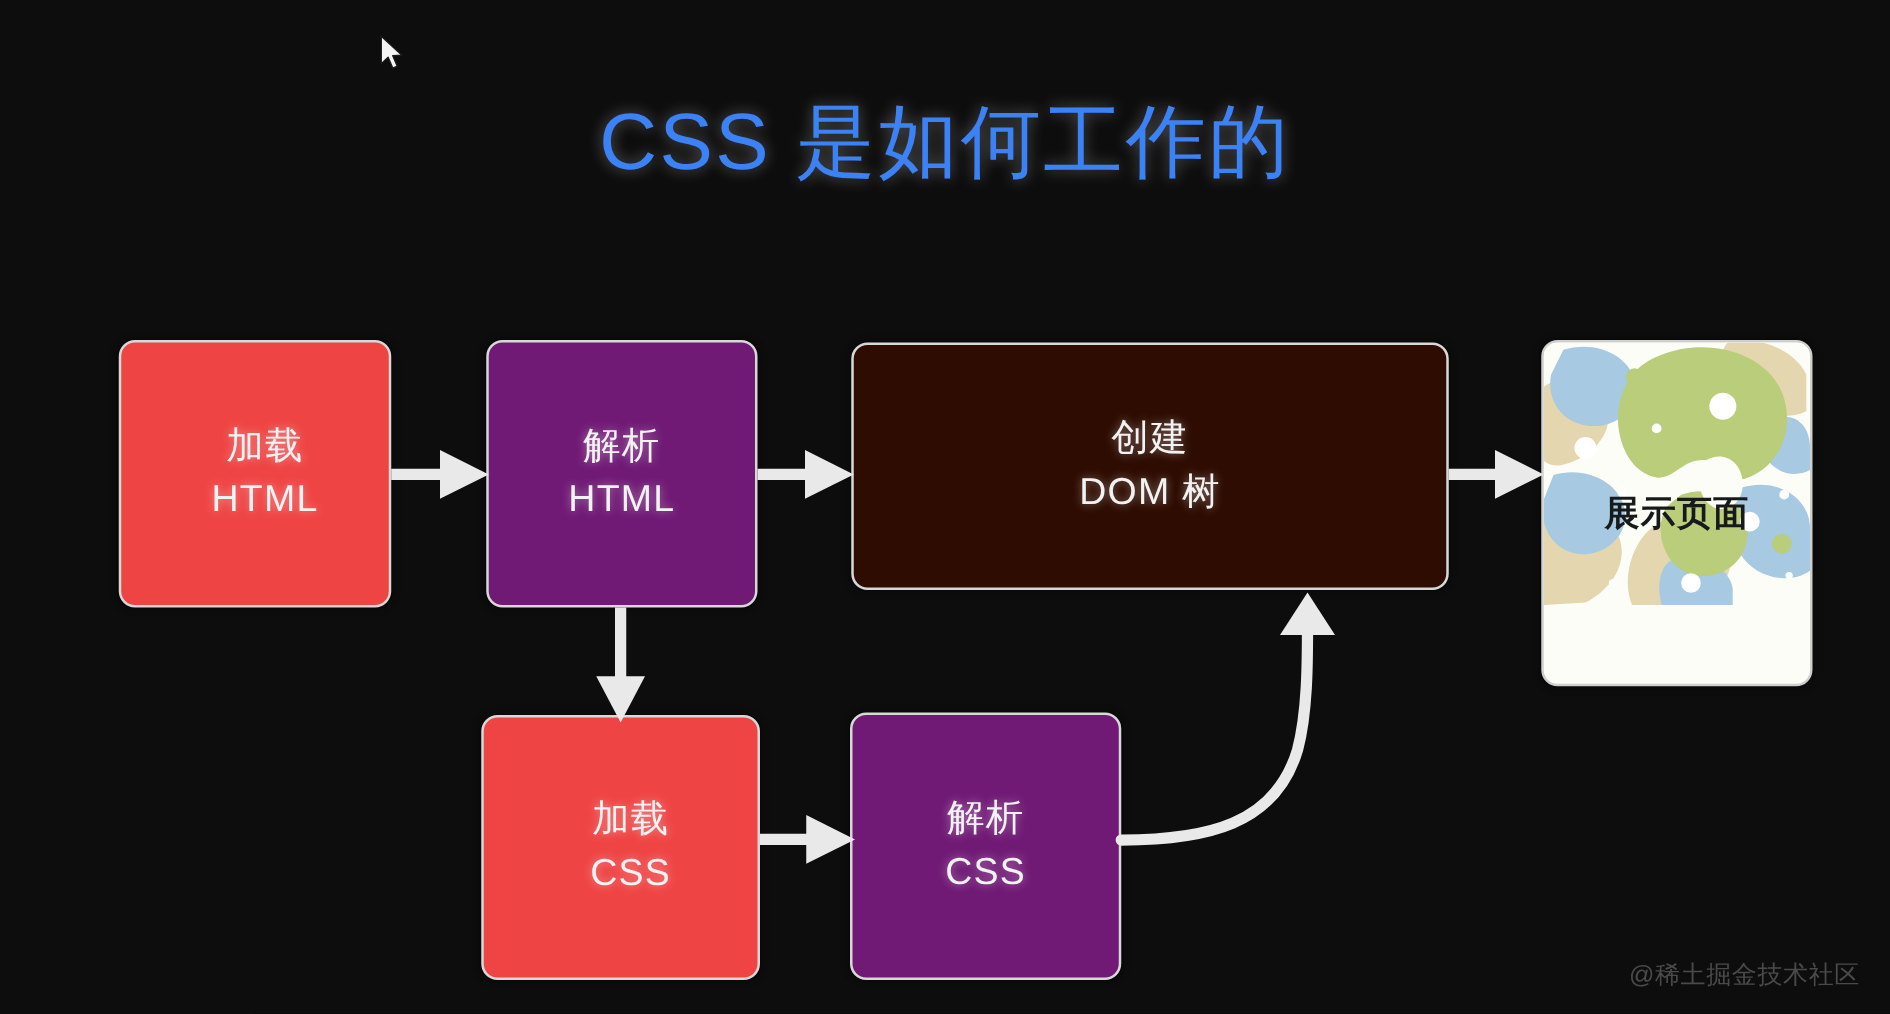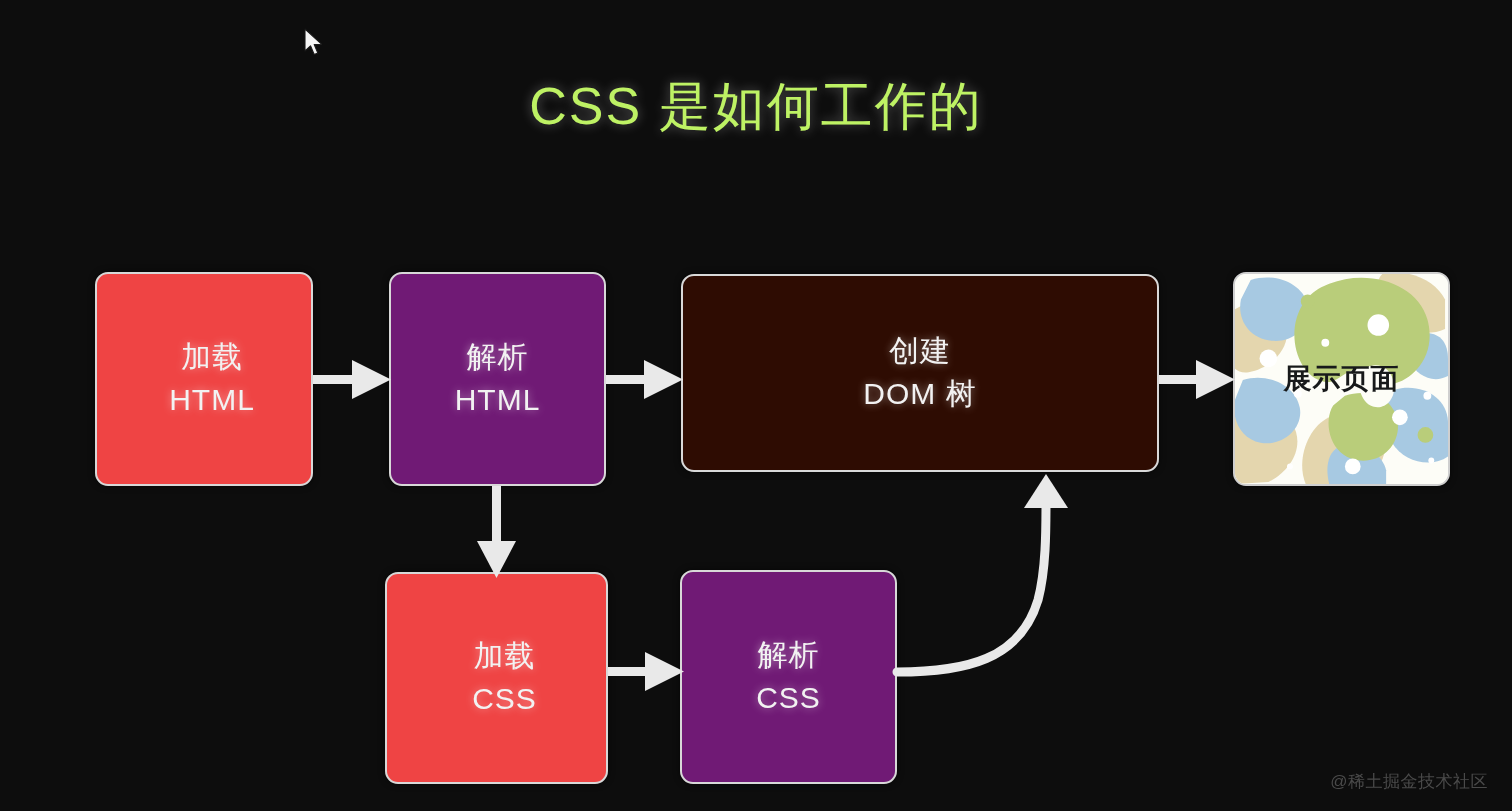--- a/index.html
+++ b/index.html
@@ -16,22 +16,22 @@
     font-family: "Liberation Sans", "DejaVu Sans", sans-serif;
   }
 
   
   #title {
     position: absolute;
     left: 0;
     top: 78px;
     width: 1512px;
     text-align: center;
-    color: #bef264;
-    font-size: 52px;
+    color: #3b82f6;
+    font-size: 64px;
     font-weight: 500;
     letter-spacing: 2px;
     line-height: 1.1;
     text-shadow: 0 0 12px rgba(255,255,255,0.35);
     white-space: nowrap;
   }
 
   
   .node {
     position: absolute;
@@ -71,21 +71,21 @@
   .pattern-art {
     position: absolute;
     inset: 0;
     z-index: 1;
   }
 
   
   #n-load-html  { left: 95px;  top: 272px; width: 218px; height: 214px; }
   #n-parse-html { left: 389px; top: 272px; width: 217px; height: 214px; }
   #n-create-dom { left: 681px; top: 274px; width: 478px; height: 198px; }
-  #n-display    { left: 1233px;top: 272px; width: 217px; height: 214px; }
+  #n-display    { left: 1233px;top: 272px; width: 217px; height: 277px; }
   #n-load-css   { left: 385px; top: 572px; width: 223px; height: 212px; }
   #n-parse-css  { left: 680px; top: 570px; width: 217px; height: 214px; }
 
   
   #arrow-layer {
     position: absolute;
     left: 0; top: 0;
     width: 1512px; height: 811px;
     z-index: 2;
     pointer-events: none;
@@ -103,21 +103,21 @@
     white-space: pre-line;
     text-shadow: 0 0 8px rgba(255,255,255,0.4);
   }
 
   
   #watermark {
     position: absolute;
     right: 24px;
     bottom: 18px;
     color: #4a4a4a;
-    font-size: 17px;
+    font-size: 20px;
     letter-spacing: 0.5px;
   }
 
   
   #cursor {
     position: absolute;
     left: 303px;
     top: 28px;
     width: 22px;
     height: 30px;

